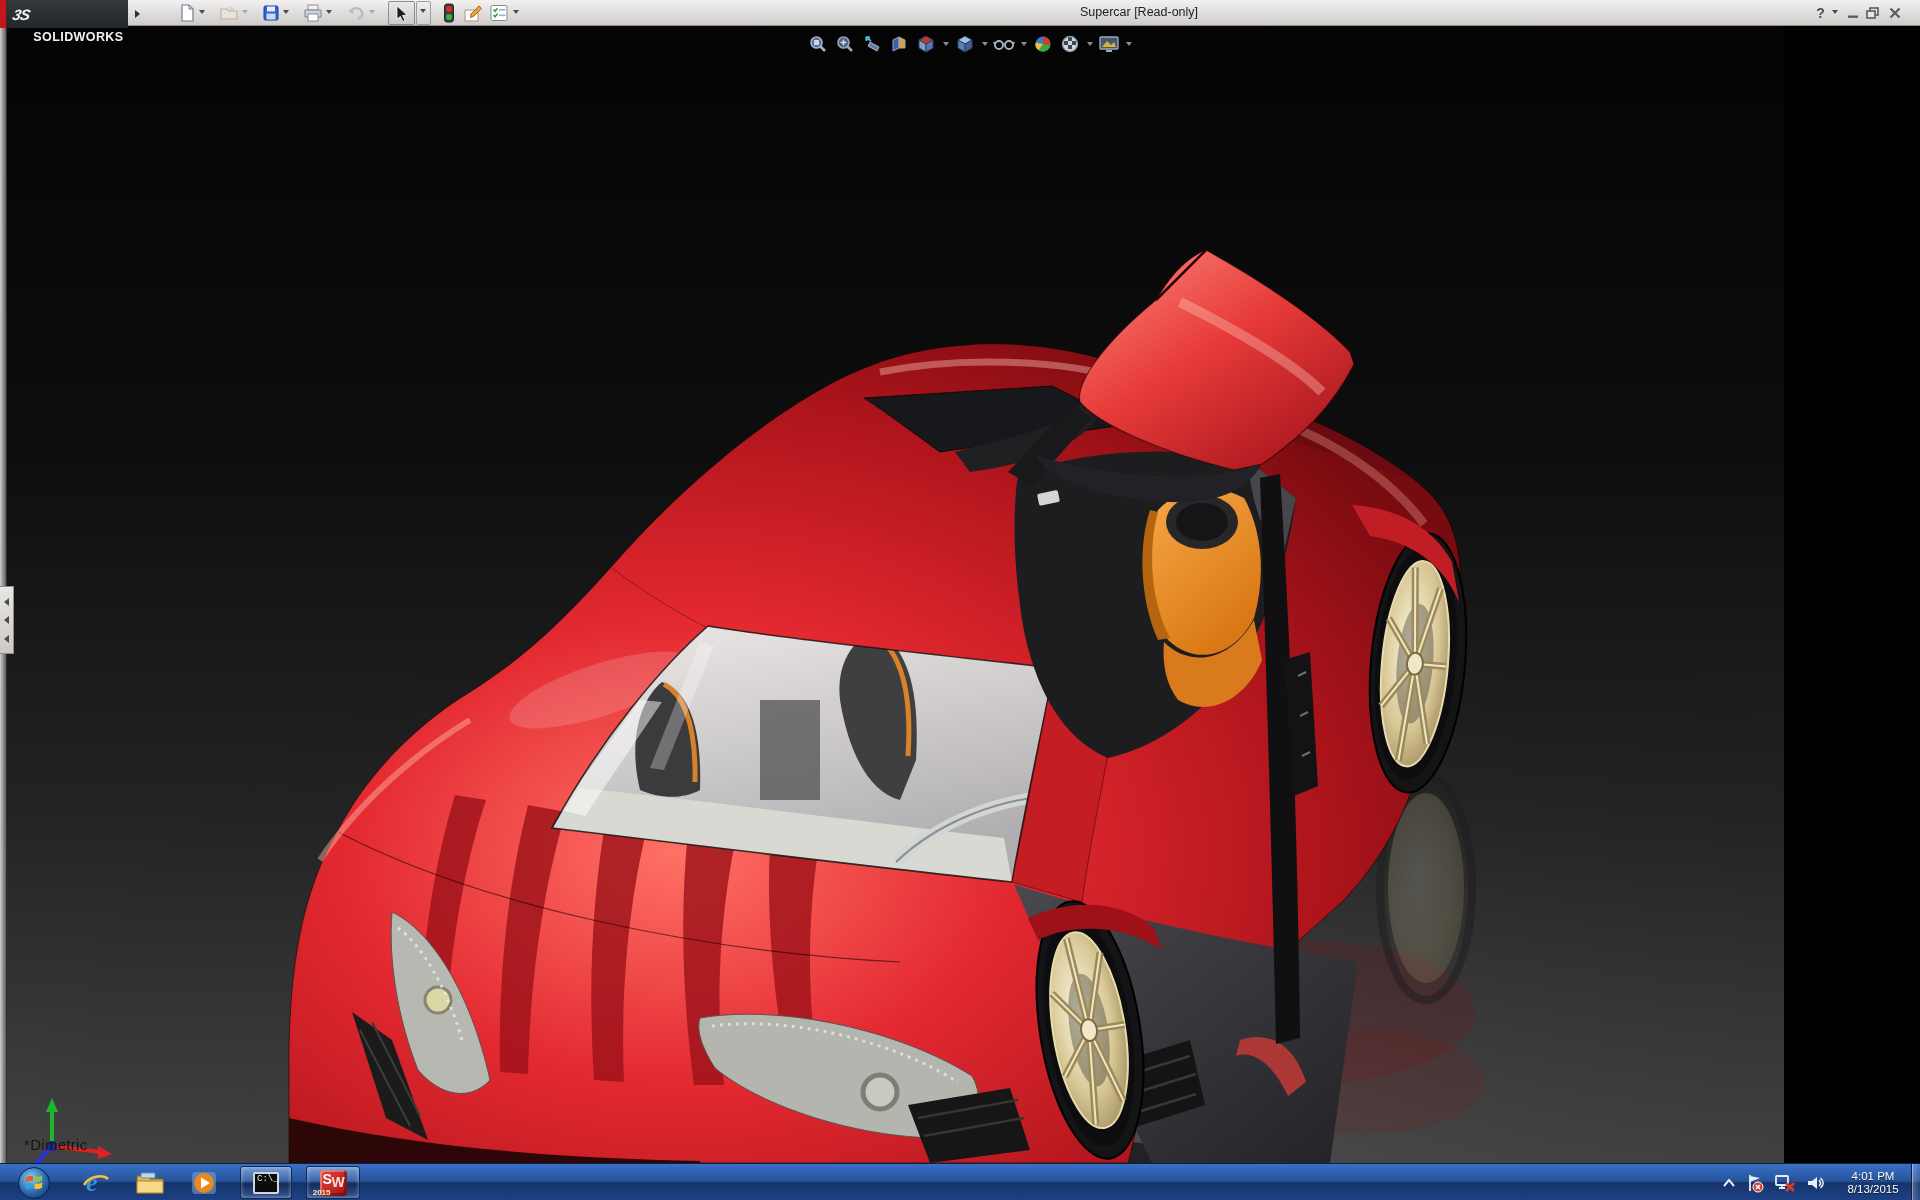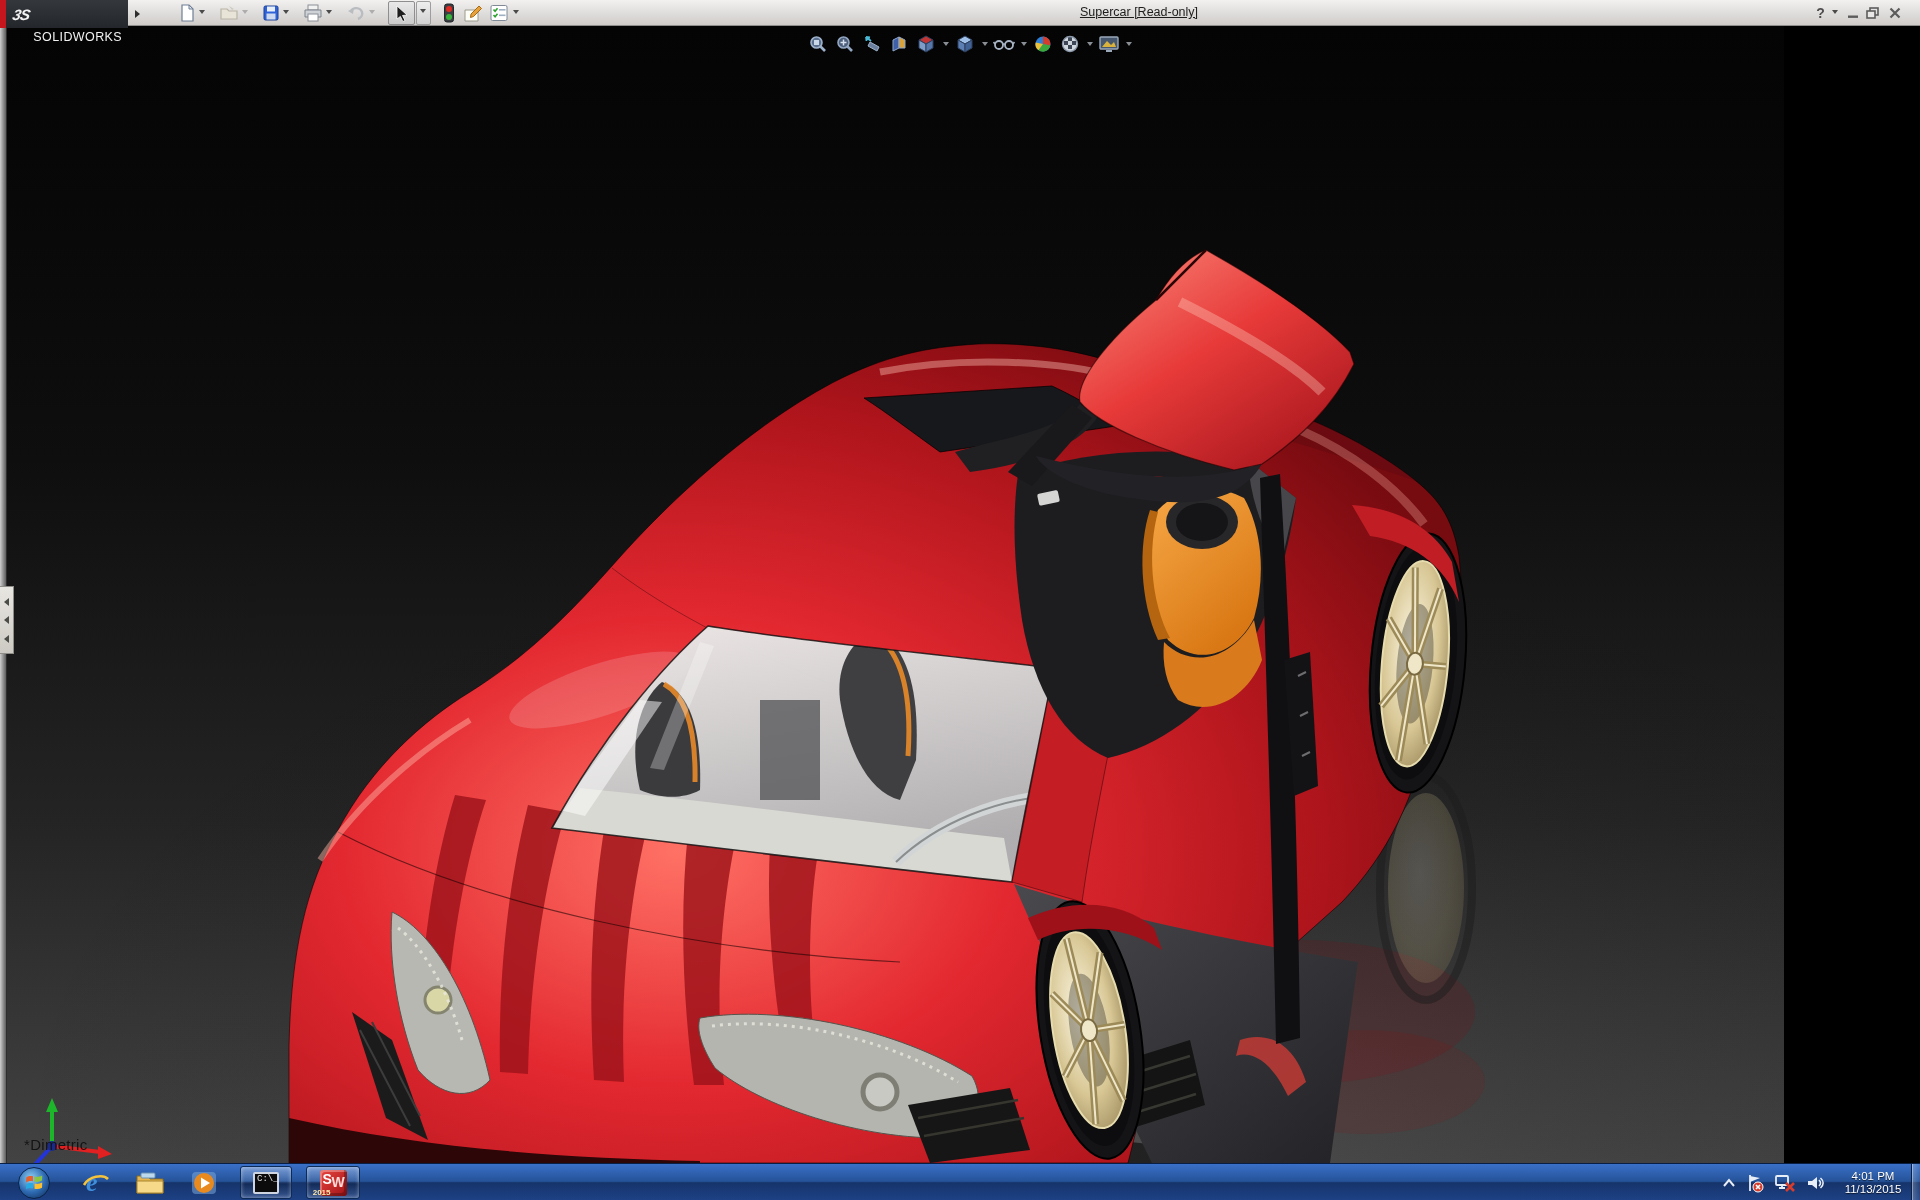--- a/index.html
+++ b/index.html
@@ -7,32 +7,32 @@
               font-family:"Liberation Sans", sans-serif; }
   .screen { position:relative; width:1920px; height:1200px; }
 
   
   .titlebar { position:absolute; left:0; top:0; width:1920px; height:26px;
     background:linear-gradient(#f2f1f0,#dddbd9 60%,#cfccca); border-bottom:1px solid #8f8d8b; z-index:40;}
   .red-sliver { position:absolute; left:0; top:0; width:6px; height:28px; background:#c4161c; }
   .logo { position:absolute; left:6px; top:0; width:122px; height:28px; background:linear-gradient(#34373c,#23262a);
     color:#f2f2f2; display:flex; align-items:center; padding-left:7px; }
   .logo .mark { font-style:italic; font-weight:bold; font-size:15px; letter-spacing:-1px; transform:skewX(-12deg); margin-right:4px;}
-  .logo .word { font-size:12.5px; font-weight:normal; letter-spacing:.4px;margin-top:46px; }
+  .logo .word { font-size:12.5px; font-weight:bold; letter-spacing:.4px;margin-top:46px; }
   .menu-expand { position:absolute; left:130px; top:4px; width:14px; height:19px; display:flex; align-items:center; justify-content:center; cursor:pointer;}
   .menu-expand i { width:0;height:0;border-left:5px solid #2e2e2e;border-top:4px solid transparent;border-bottom:4px solid transparent;}
   .tb-btn { position:absolute; top:2px; width:22px; height:22px; display:flex; align-items:center; justify-content:center; }
   .dd { position:absolute; top:10px; width:8px; height:8px; }
   .dd i { display:block; width:0; height:0; border-top:4px solid #4a4a4a; border-left:3.5px solid transparent; border-right:3.5px solid transparent;}
   .dd.dis i { border-top-color:#adadad; }
   .sel-box { position:absolute; left:388px; top:1px; width:27px; height:24px; background:linear-gradient(#e9e9e9,#cbcbcb);
     border:1px solid #8e8e8e; border-radius:2px; display:flex; align-items:center; justify-content:center;}
   .sel-dd { position:absolute; left:416px; top:1px; width:15px; height:24px; background:linear-gradient(#eee,#d2d2d2);
     border:1px solid #9e9e9e; border-radius:2px; display:flex; align-items:center; justify-content:center;}
-  .title { position:absolute; left:1139px; top:5px; transform:translateX(-50%); font-size:12.5px; color:#1d1d1d;text-decoration:underline; }
+  .title { position:absolute; left:1139px; top:5px; transform:translateX(-50%); font-size:12.5px; color:#1d1d1d; }
   .win-ctl { position:absolute; top:4px; width:17px; height:17px; display:flex; align-items:center; justify-content:center; cursor:pointer;}
 
   
   .viewport { position:absolute; left:0; top:26px; width:1784px; height:1137px; overflow:hidden; }
   .scene { position:absolute; left:0; top:0; }
   .headsup { position:absolute; left:806px; top:5px; height:26px; display:flex; align-items:center; gap:3px; z-index:10;}
   .hu-btn { width:24px; height:24px; display:flex; align-items:center; justify-content:center; }
   .hu-dd { width:9px; height:24px; display:flex; align-items:center; justify-content:center;}
   .hu-dd i{ width:0;height:0;border-top:4px solid #8a8f96;border-left:3.5px solid transparent;border-right:3.5px solid transparent;}
   .doc-controls { position:absolute; left:1798px; top:8px; display:flex; gap:7px; align-items:center; z-index:10;}
@@ -600,19 +600,19 @@
         <rect x="2" y="3" width="12" height="9" rx="1" fill="none" stroke="#e8eef6" stroke-width="1.8"></rect>
         <path d="M5 15 h6 M8 12 v3" stroke="#e8eef6" stroke-width="1.8"></path>
         <path d="M12 10 l8 8 M20 10 l-8 8" stroke="#d43c2c" stroke-width="2.6"></path>
       </svg>
       <svg width="20" height="20" viewBox="0 0 20 20">
         <path d="M3 8 h4 l5 -4 v12 l-5 -4 h-4 z" fill="#e8eef6"></path>
         <path d="M14 7 C16 9 16 11 14 13 M15.5 5 C19 8 19 12 15.5 15" fill="none" stroke="#e8eef6" stroke-width="1.6"></path>
       </svg>
       <div class="clock">
         <div>4:01 PM</div>
-        <div>11/13/2015</div>
+        <div>8/13/2015</div>
       </div>
     </div>
     <div class="show-desktop"></div>
   </div>
 
 </div>
 
 </body></html>

